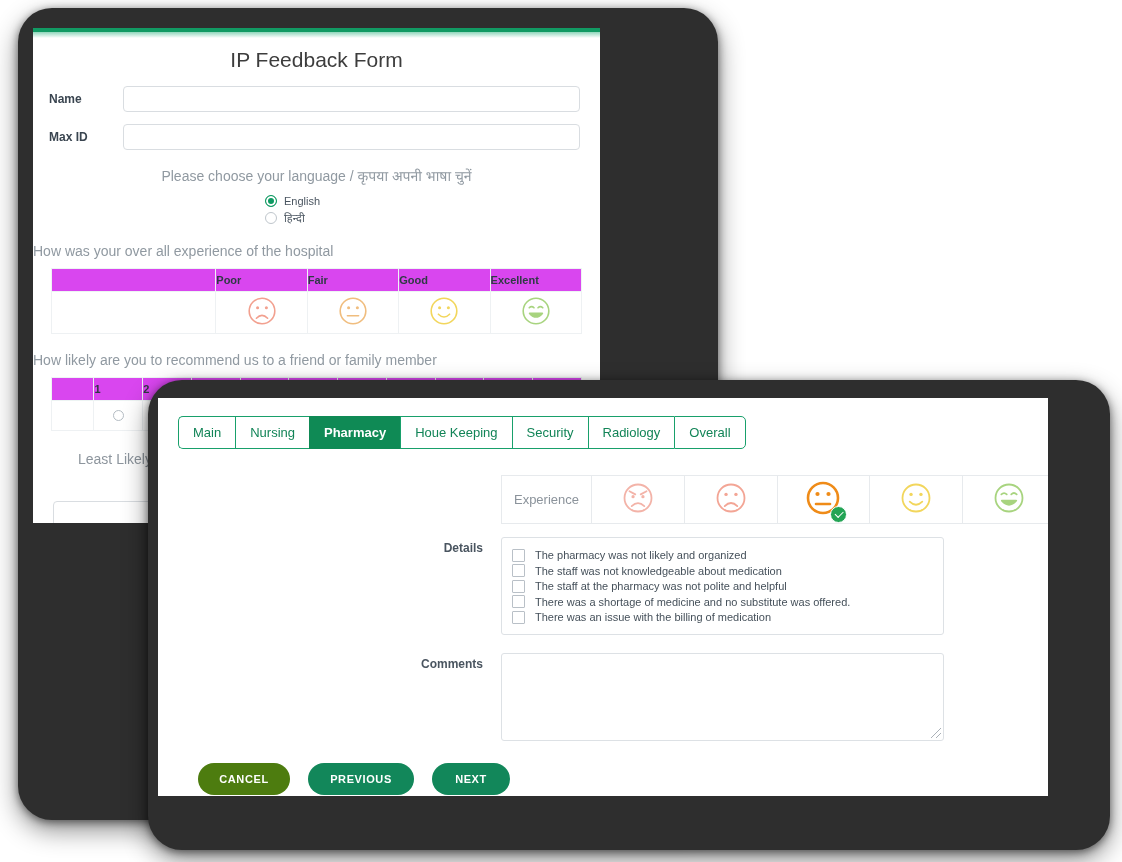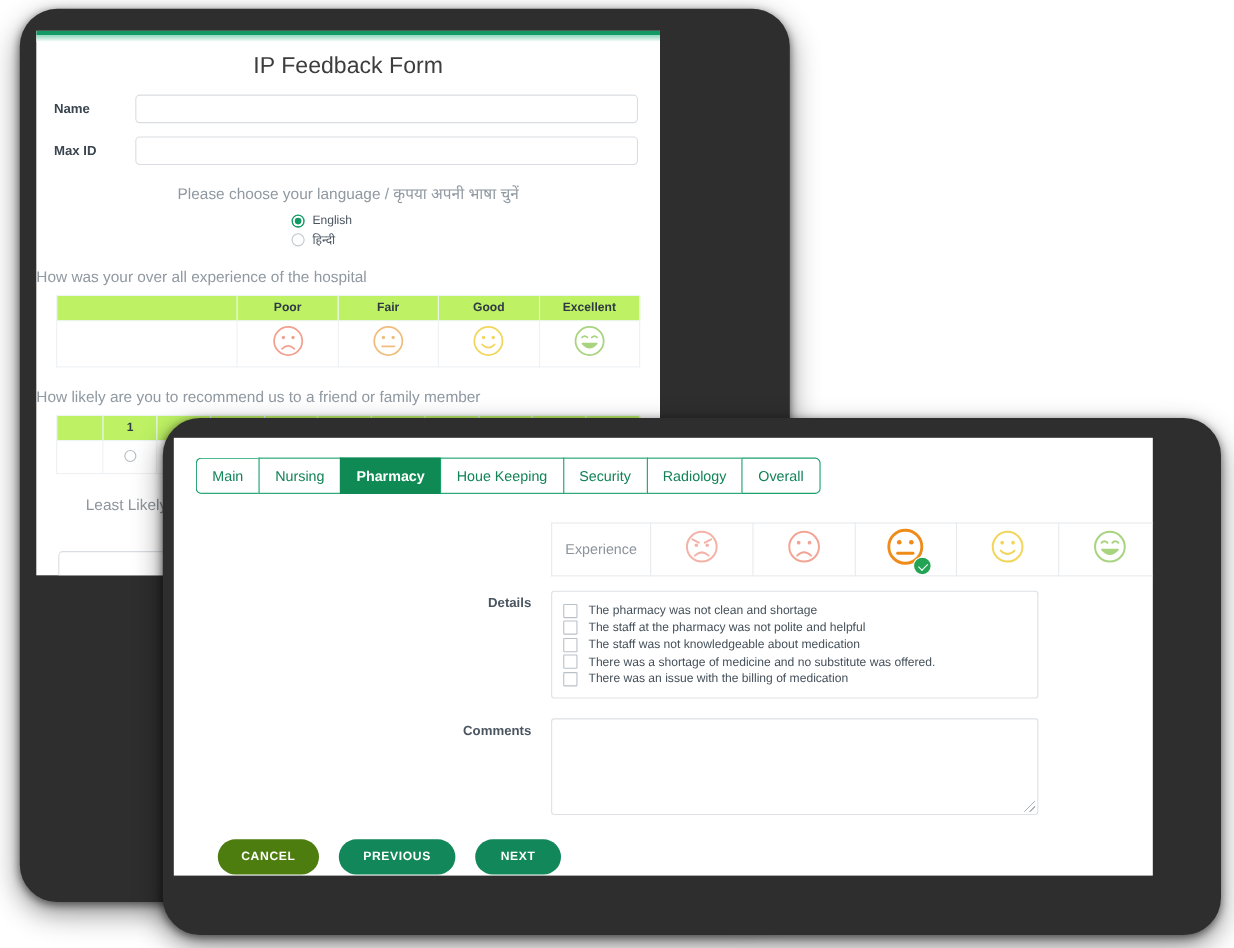--- a/index.html
+++ b/index.html
@@ -67,23 +67,23 @@
   .radio-dot.on { border-color: #0e9a62; background: #0e9a62; box-shadow: inset 0 0 0 2px #fff; }
   .radio-label { font-size: 11px; color: #4a5560; }
 
   .q-prompt { text-align: left; font-size: 14px; color: #9099a1; margin: 18px 0 9px 0; }
 
   .rate-table {
     margin: 0 18px; border-collapse: collapse; width: calc(100% - 36px);
     table-layout: fixed;
   }
   .rate-table th {
-    background: #bef264; font-size: 11px; color: #2f3a44;
+    background: #d946ef; font-size: 11px; color: #2f3a44;
     font-weight: 700; padding: 5px 0; border: 1px solid #edf4f3;
-    text-align: center;
+    text-align: left;
   }
   .rate-table td {
     border: 1px solid #eef1f3; height: 42px; text-align: center; vertical-align: middle;
     background: #fff;
   }
   .nps-table th { font-weight: 600; font-size: 11px; }
   .nps-table td { height: 30px; }
   .nps-radio {
     width: 11px; height: 11px; border-radius: 50%;
     border: 1.2px solid #b4bcc3; background: #fff; display: inline-block;
@@ -378,29 +378,29 @@
           </td>
         </tr>
       </tbody>
         </table>
 
       <div class="row-block">
         <div class="row-label">Details</div>
         <div class="detail-box">
           <label class="check-line">
             <span class="checkbox"></span>
-            <span class="check-text">The pharmacy was not clean and shortage</span>
+            <span class="check-text">The pharmacy was not likely and organized</span>
+          </label>
+          <label class="check-line">
+            <span class="checkbox"></span>
+            <span class="check-text">The staff was not knowledgeable about medication</span>
           </label>
           <label class="check-line">
             <span class="checkbox"></span>
             <span class="check-text">The staff at the pharmacy was not polite and helpful</span>
-          </label>
-          <label class="check-line">
-            <span class="checkbox"></span>
-            <span class="check-text">The staff was not knowledgeable about medication</span>
           </label>
           <label class="check-line">
             <span class="checkbox"></span>
             <span class="check-text">There was a shortage of medicine and no substitute was offered.</span>
           </label>
           <label class="check-line">
             <span class="checkbox"></span>
             <span class="check-text">There was an issue with the billing of medication</span>
           </label>
         </div>

